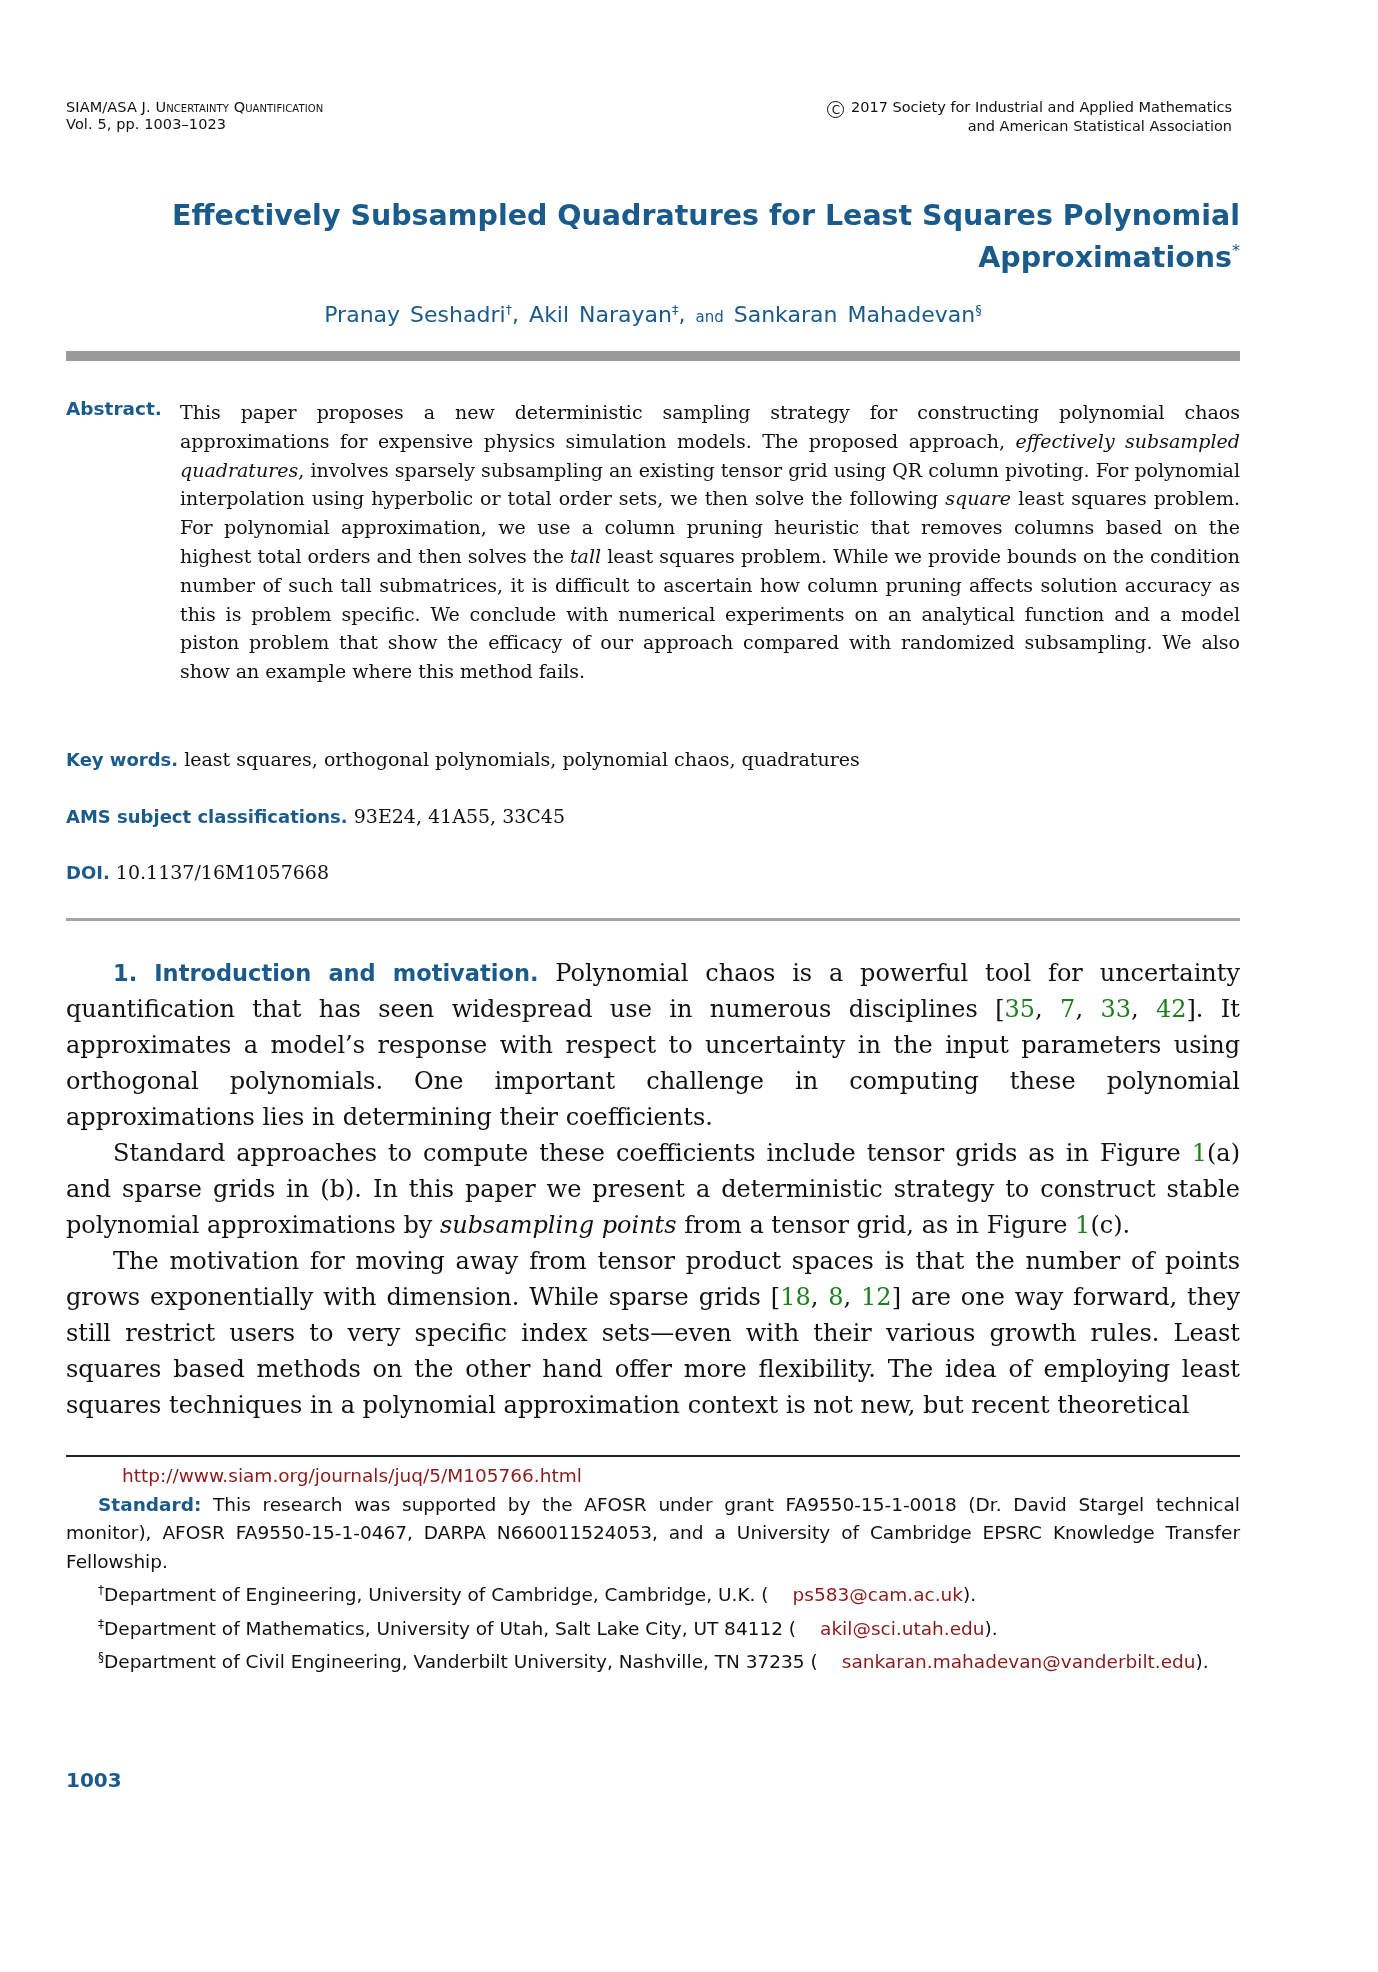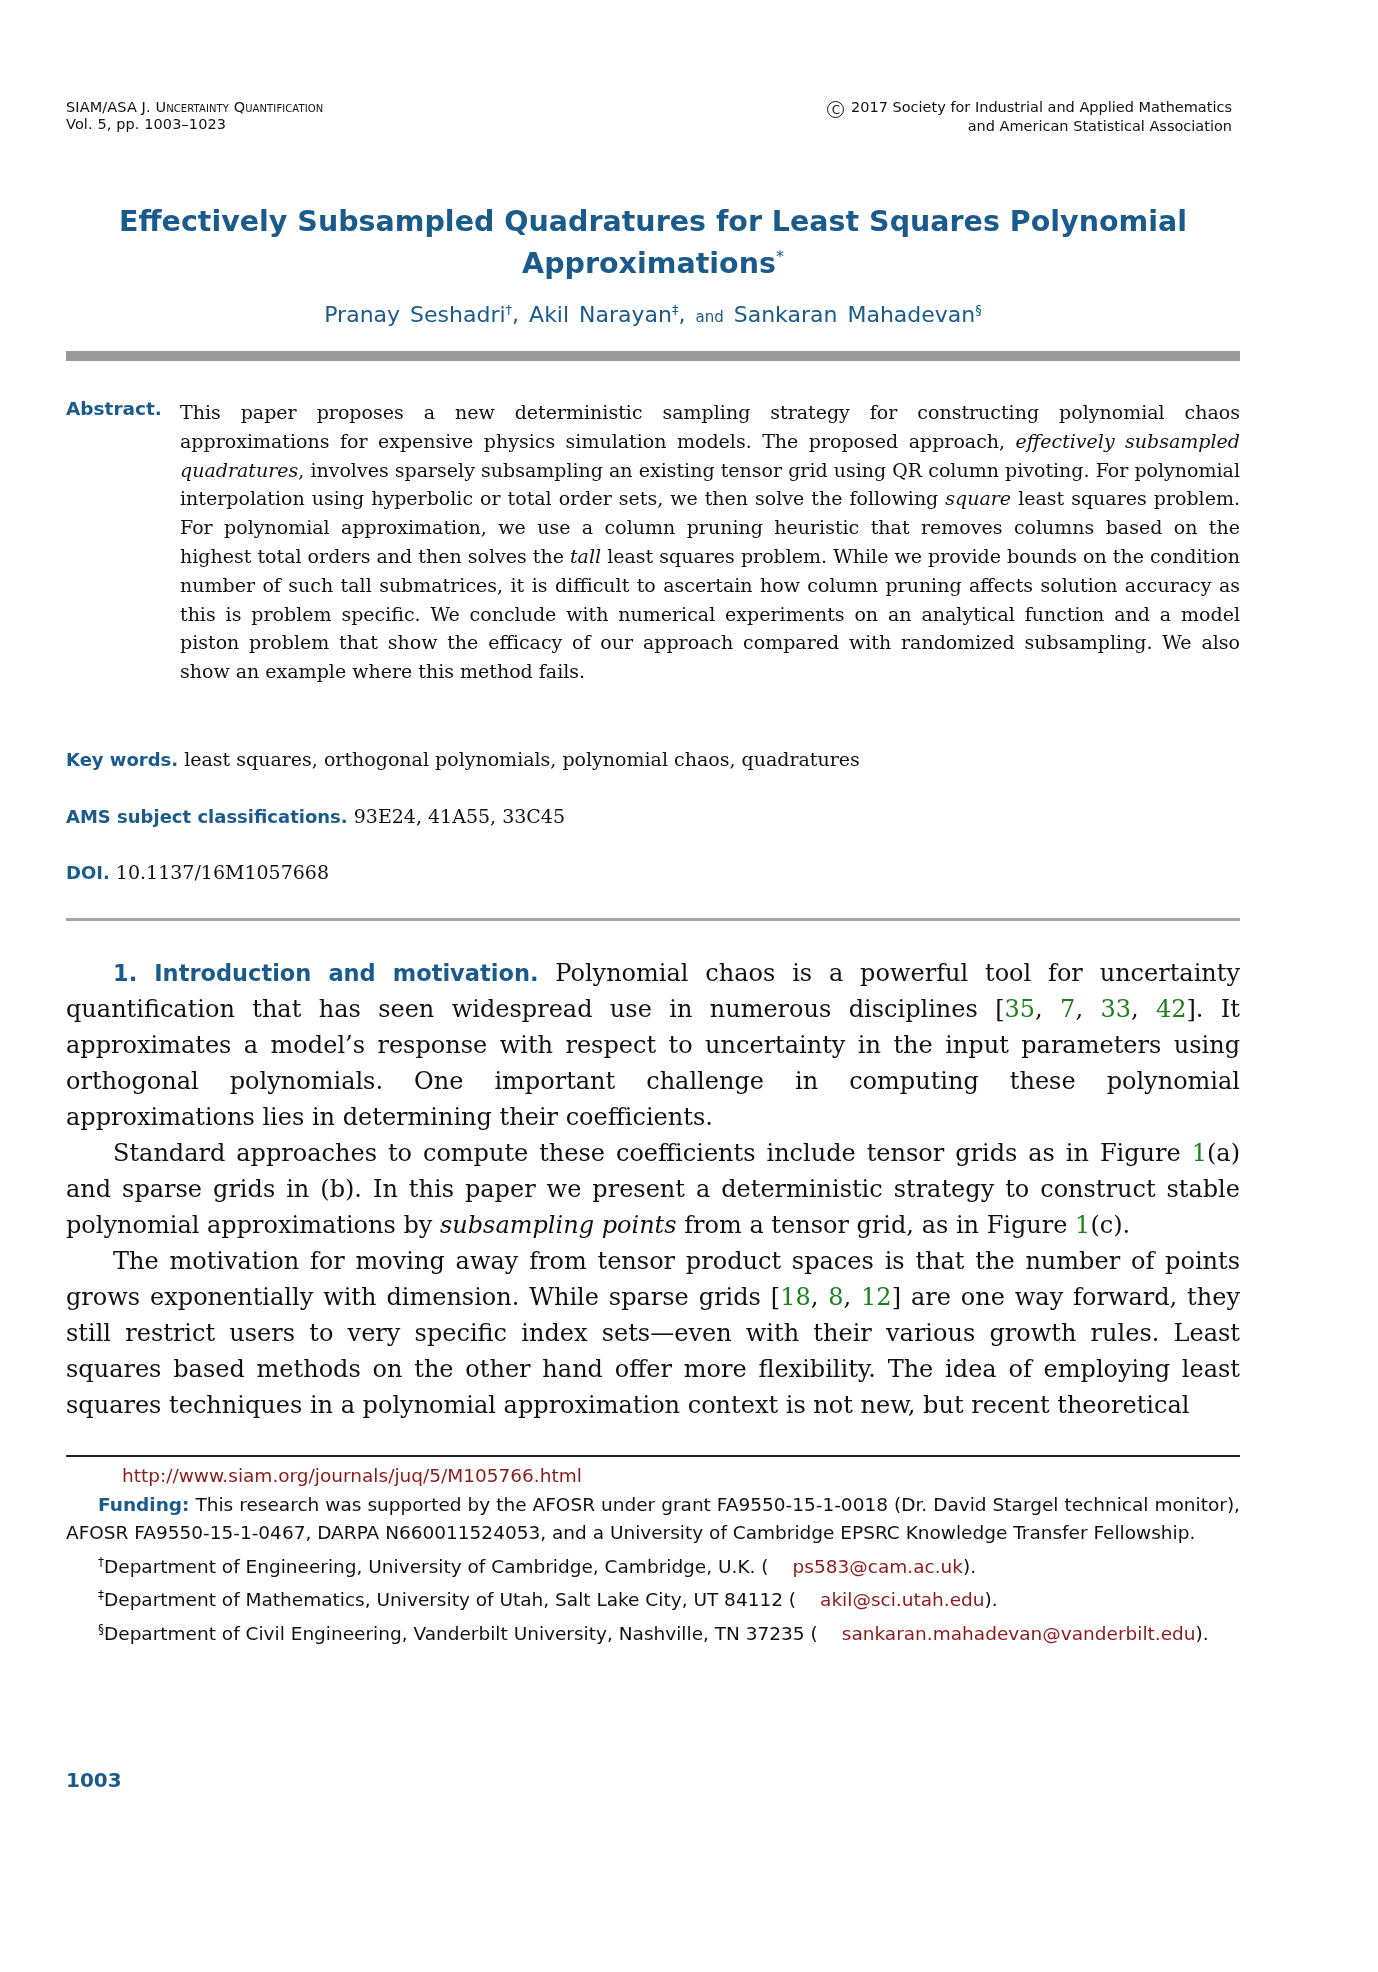--- a/index.html
+++ b/index.html
@@ -8,21 +8,21 @@
     .serif { font-family: "DejaVu Serif", "Liberation Serif", serif; }
     .blue { color: #1a5b8c; }
     .green { color: #1f7f1f; }
     .darkred { color: #8b1a1a; margin-left: 24px; }
 
     .running-head-left { position: absolute; left: 66px; top: 99px; font-size: 14.5px; line-height: 17px; letter-spacing: 0.1px; }
     .running-head-right { position: absolute; right: 146px; top: 99px; font-size: 14.5px; line-height: 17px; text-align: right; }
     .smallcaps { font-variant: small-caps; }
     .copy-circle { display: inline-block; width: 17px; height: 17px; border: 1.3px solid #111; border-radius: 50%; text-align: center; line-height: 16px; font-size: 12px; box-sizing: border-box; vertical-align: -2px; margin-right: 2px; }
 
-    .title { position: absolute; left: 66px; width: 1174px; top: 204px; text-align: center; font-size: 28.5px; line-height: 35px; font-weight: bold; }
+    .title { position: absolute; left: 66px; width: 1174px; top: 198px; text-align: right; font-size: 28.5px; line-height: 35px; font-weight: bold; }
     .authors { position: absolute; left: 66px; width: 1174px; top: 296px; text-align: center; font-size: 22px; line-height: 28px; word-spacing: 3px; }
     .authors sup { font-size: 13px; }
     .authors .and { font-size: 15px; }
 
     .thick-rule { position: absolute; left: 66px; width: 1174px; top: 351px; height: 10px; background: #9a9a9a; }
 
     .abstract-label { position: absolute; left: 66px; top: 398px; font-size: 18.5px; font-weight: bold; }
     .abstract-text { position: absolute; left: 180px; width: 1060px; top: 398px; font-size: 19px; line-height: 28.8px; text-align: justify; }
 
     .kw { position: absolute; left: 66px; top: 748px; font-size: 19px; }
@@ -98,19 +98,19 @@
     <span>Standard approaches to compute these coefficients include tensor grids as in Figure </span><a class="green">1</a><span>(a) and sparse grids in (b). In this paper we present a deterministic strategy to construct stable polynomial approximations by </span><i>subsampling points</i><span> from a tensor grid, as in Figure </span><a class="green">1</a><span>(c).</span>
   </p>
   <p>
     <span>The motivation for moving away from tensor product spaces is that the number of points grows exponentially with dimension. While sparse grids [</span><a class="green">18</a>, <a class="green">8</a>, <a class="green">12</a><span>] are one way forward, they still restrict users to very specific index sets—even with their various growth rules. Least squares based methods on the other hand offer more flexibility. The idea of employing least squares techniques in a polynomial approximation context is not new, but recent theoretical</span>
   </p>
 </div>
 
 <div class="foot-rule"></div>
 <div class="footnotes sans">
   <p><a class="darkred">http://www.siam.org/journals/juq/5/M105766.html</a></p>
-  <p><span class="blue" style="font-weight:bold;">Funding:</span> <span>This research was supported by the AFOSR under grant FA9550-15-1-0018 (Dr. David Stargel technical monitor), AFOSR FA9550-15-1-0467, DARPA N660011524053, and a University of Cambridge EPSRC Knowledge Transfer Fellowship.</span></p>
+  <p><span class="blue" style="font-weight:bold;">Standard:</span> <span>This research was supported by the AFOSR under grant FA9550-15-1-0018 (Dr. David Stargel technical monitor), AFOSR FA9550-15-1-0467, DARPA N660011524053, and a University of Cambridge EPSRC Knowledge Transfer Fellowship.</span></p>
   <p><sup>†</sup><span>Department of Engineering, University of Cambridge, Cambridge, U.K. (</span><a class="darkred">ps583@cam.ac.uk</a><span>).</span></p>
   <p><sup>‡</sup><span>Department of Mathematics, University of Utah, Salt Lake City, UT 84112 (</span><a class="darkred">akil@sci.utah.edu</a><span>).</span></p>
   <p><sup>§</sup><span>Department of Civil Engineering, Vanderbilt University, Nashville, TN 37235 (</span><a class="darkred">sankaran.mahadevan@vanderbilt.edu</a><span>).</span></p>
 </div>
 
 <div class="page-num sans blue">1003</div>
 
 </body></html>

